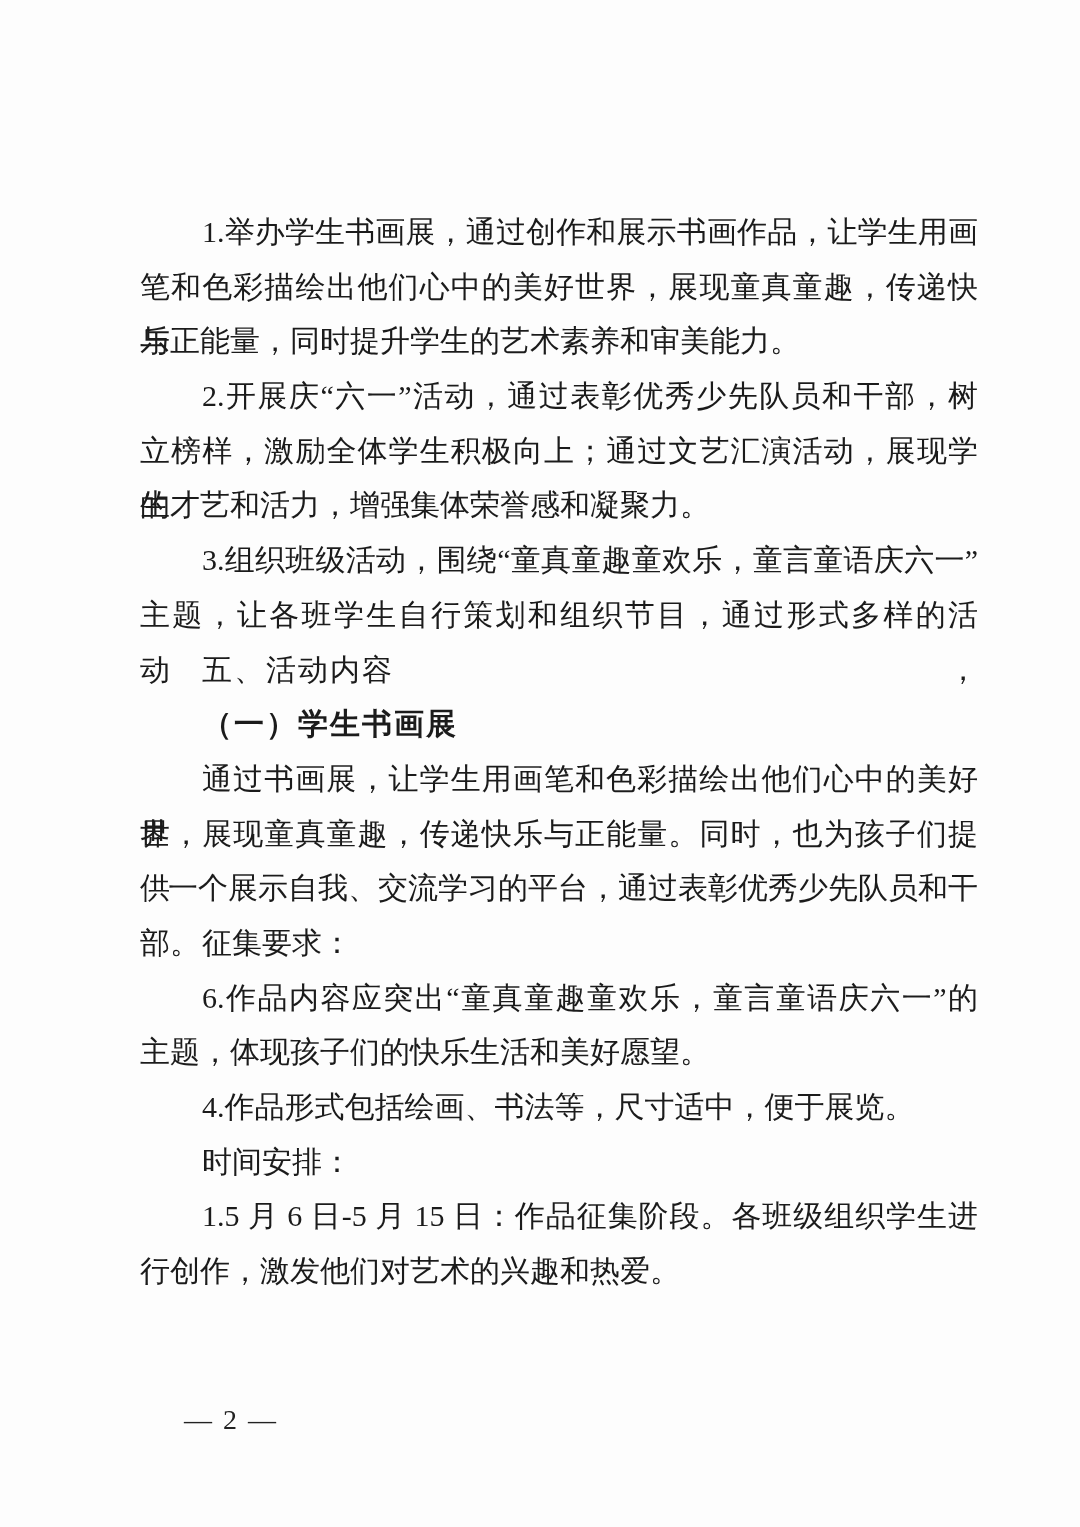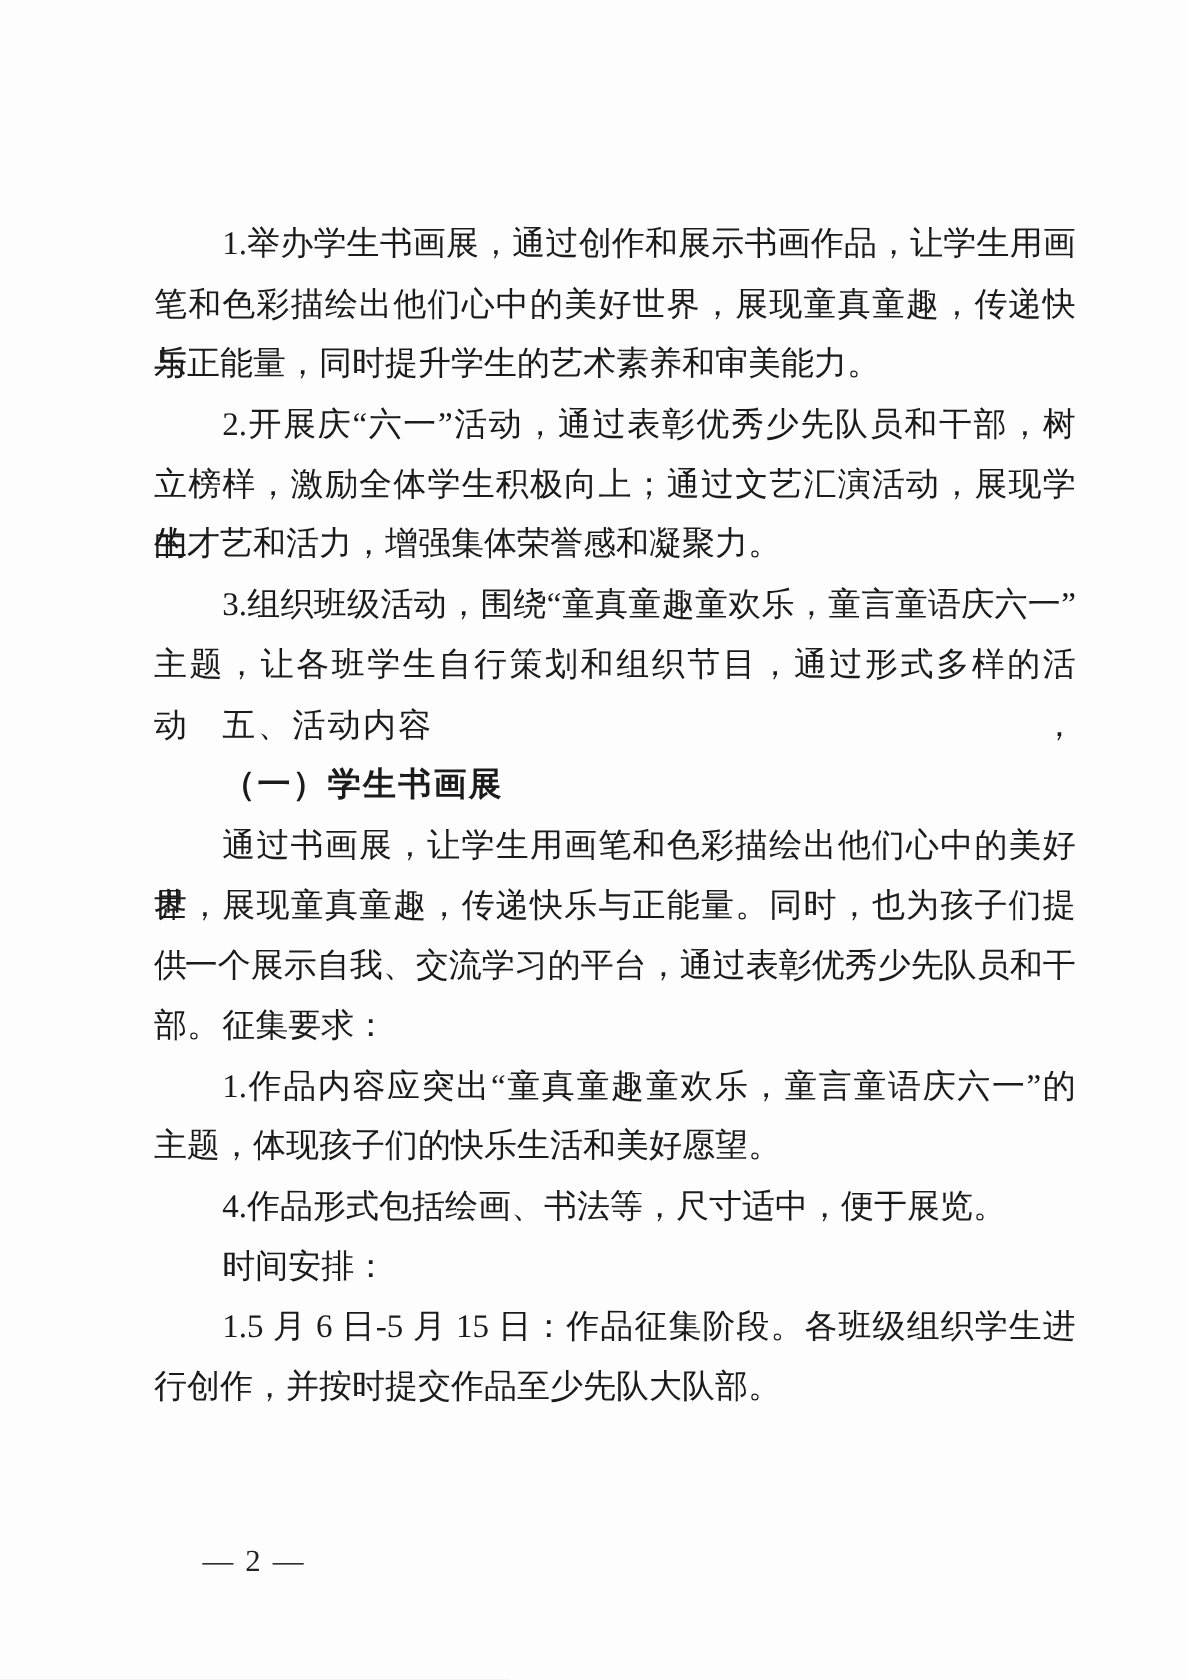--- a/index.html
+++ b/index.html
@@ -13,21 +13,21 @@
     height: 1527px;
     margin: 0 auto;
     background: #fdfdfd;
     color: #1b1b1b;
     font-family: "Liberation Serif", "DejaVu Serif", serif;
     overflow: hidden;
   }
   .textblock {
     position: absolute;
     left: 140px;
-    top: 195px;
+    top: 205px;
     width: 838px;
     font-size: 30px;
     line-height: 54.7px;
   }
   .line {
     height: 54.7px;
     overflow: visible;
   }
   
   .just {
@@ -75,23 +75,23 @@
     <div class="line just">立榜样，激励全体学生积极向上；通过文艺汇演活动，展现学生</div>
     <div class="line left">的才艺和活力，增强集体荣誉感和凝聚力。</div>
     <div class="line p-start just">3.组织班级活动，围绕“童真童趣童欢乐，童言童语庆六一”</div>
     <div class="line just">主题，让各班学生自行策划和组织节目，通过形式多样的活动，</div>
     <div class="line p-start left heading-hei">五、活动内容</div>
     <div class="line p-start left heading-kai">（一）学生书画展</div>
     <div class="line p-start just">通过书画展，让学生用画笔和色彩描绘出他们心中的美好世</div>
     <div class="line just">界，展现童真童趣，传递快乐与正能量。同时，也为孩子们提供</div>
     <div class="line left">一个展示自我、交流学习的平台，通过表彰优秀少先队员和干部。</div>
     <div class="line p-start left">征集要求：</div>
-    <div class="line p-start just">1.作品内容应突出“童真童趣童欢乐，童言童语庆六一”的</div>
+    <div class="line p-start just">6.作品内容应突出“童真童趣童欢乐，童言童语庆六一”的</div>
     <div class="line left">主题，体现孩子们的快乐生活和美好愿望。</div>
     <div class="line p-start left">4.作品形式包括绘画、书法等，尺寸适中，便于展览。</div>
     <div class="line p-start left">时间安排：</div>
     <div class="line p-start just">1.5 月 6 日-5 月 15 日：作品征集阶段。各班级组织学生进</div>
-    <div class="line left">行创作，并按时提交作品至少先队大队部。</div>
+    <div class="line left">行创作，激发他们对艺术的兴趣和热爱。</div>
   </div>
 
   <div class="footer">— 2 —</div>
 
 </div>
 
 </body></html>

